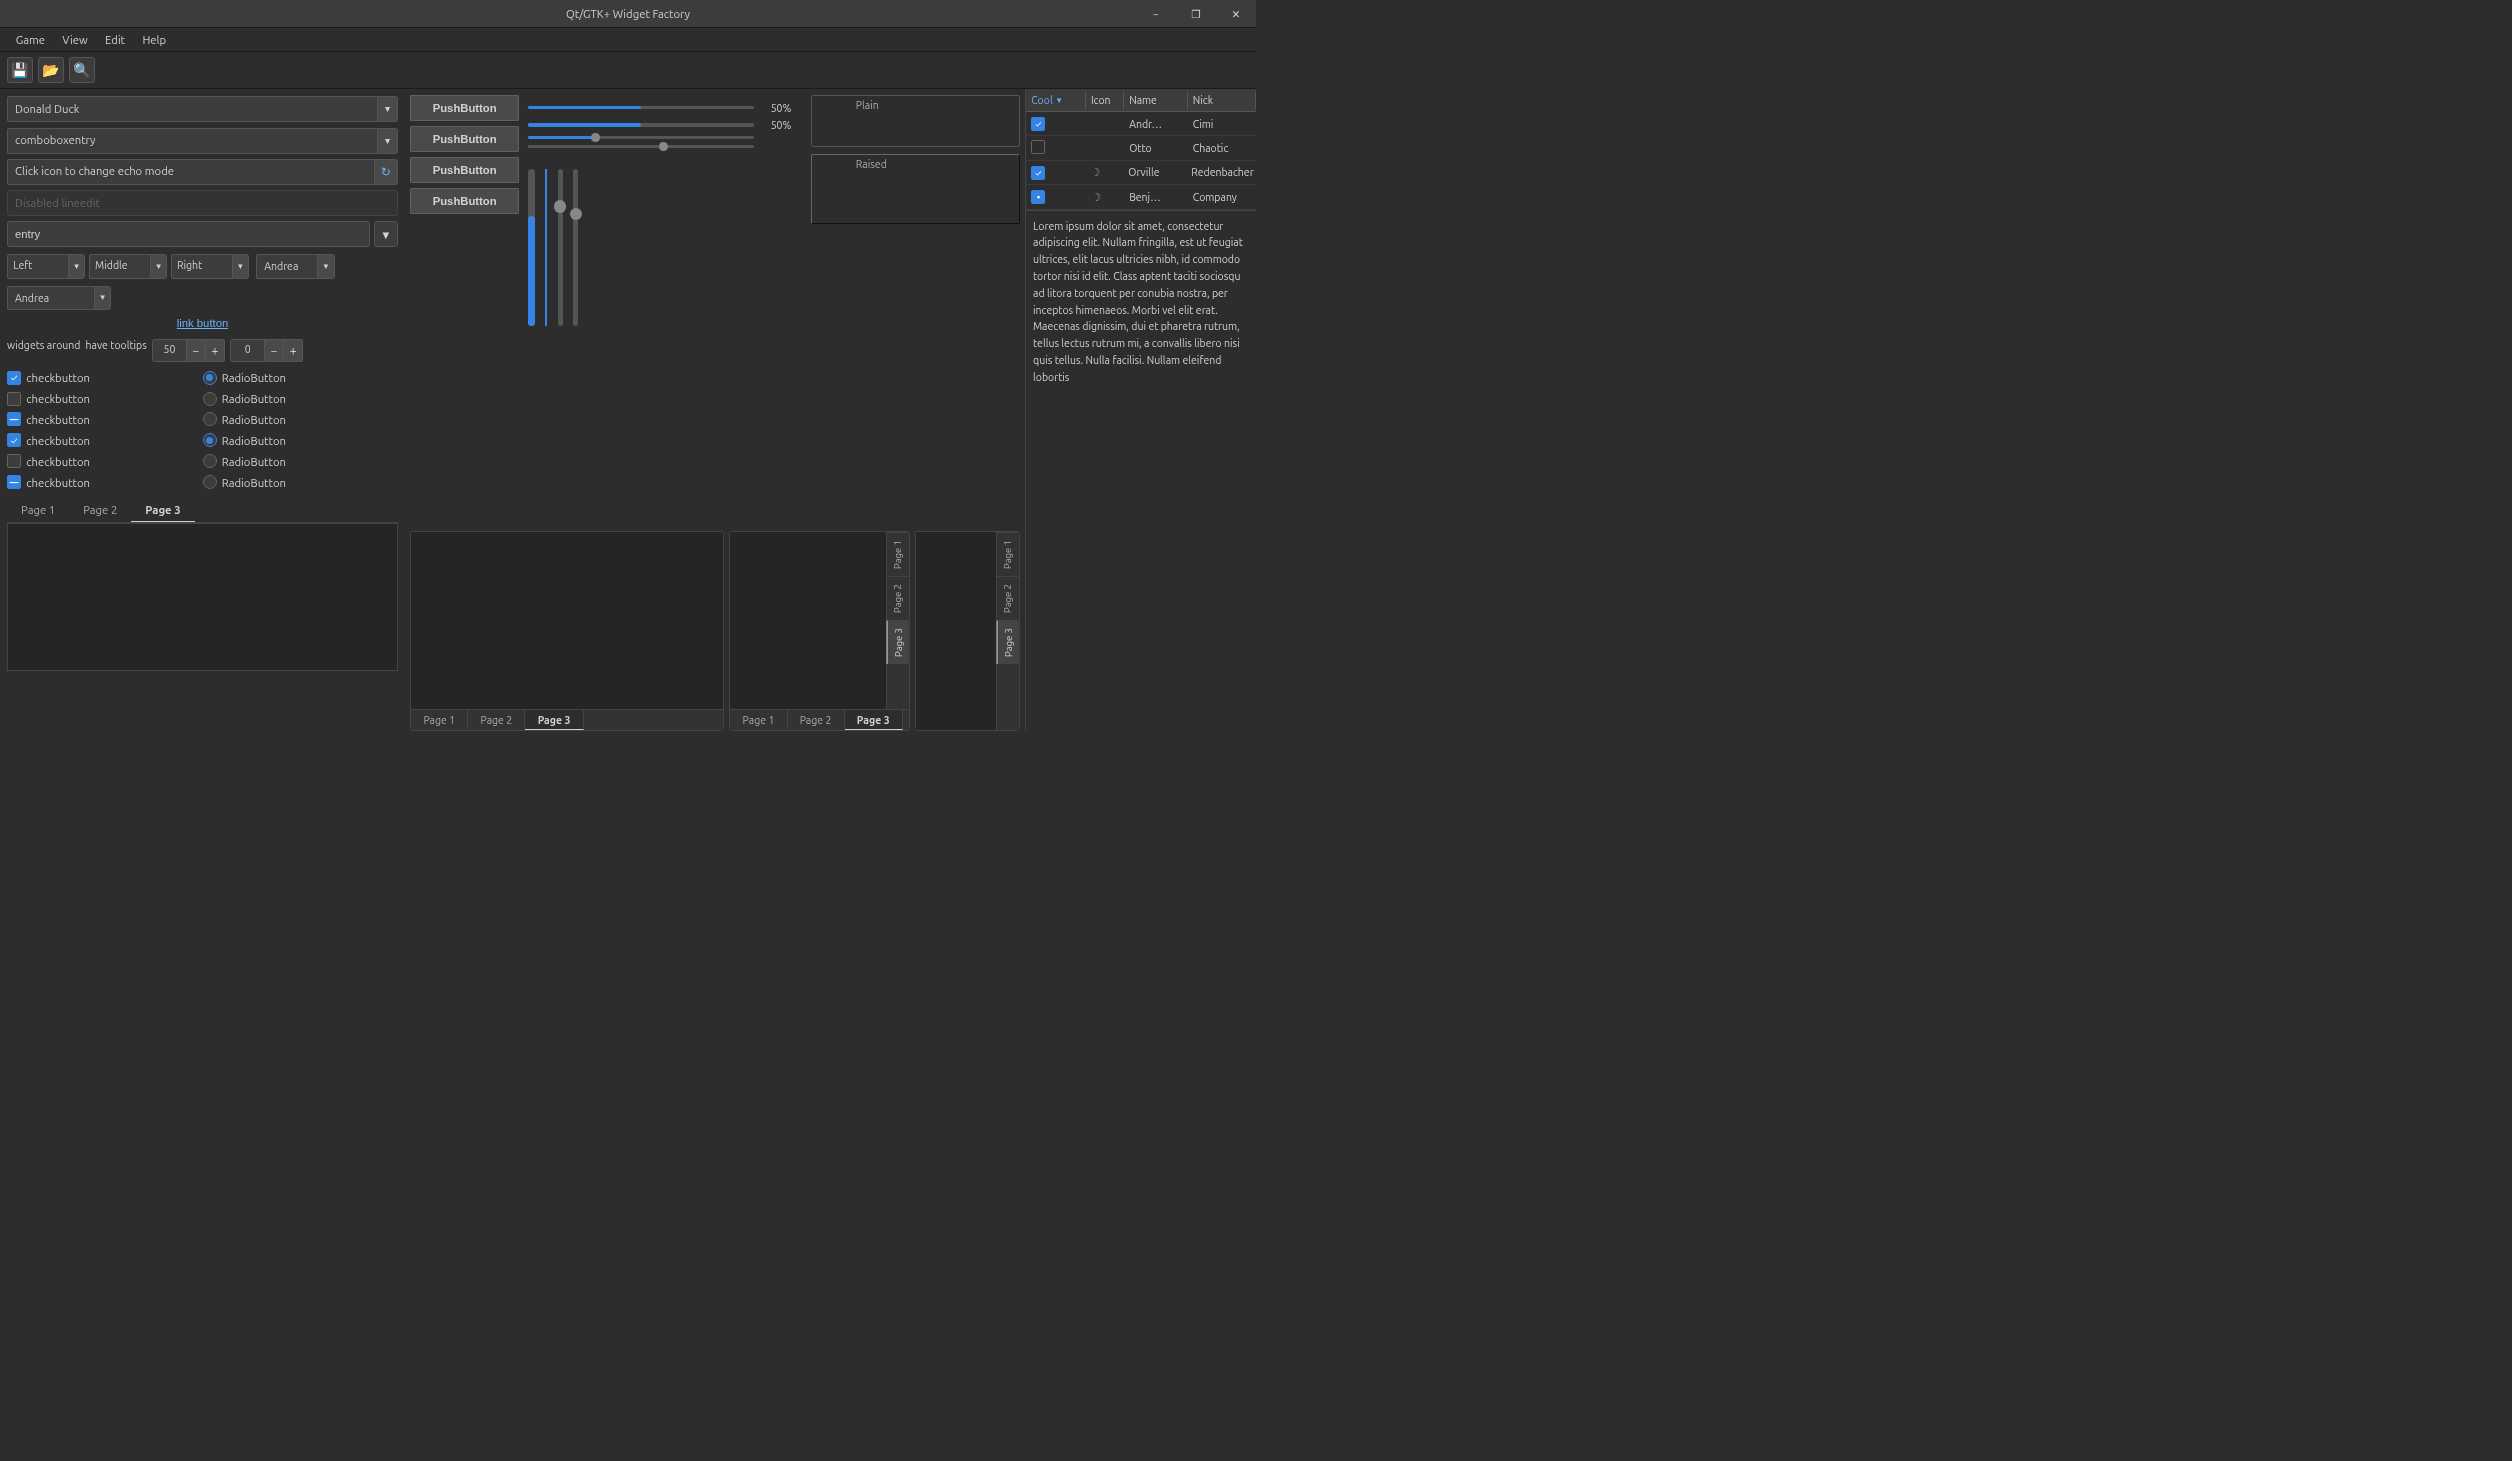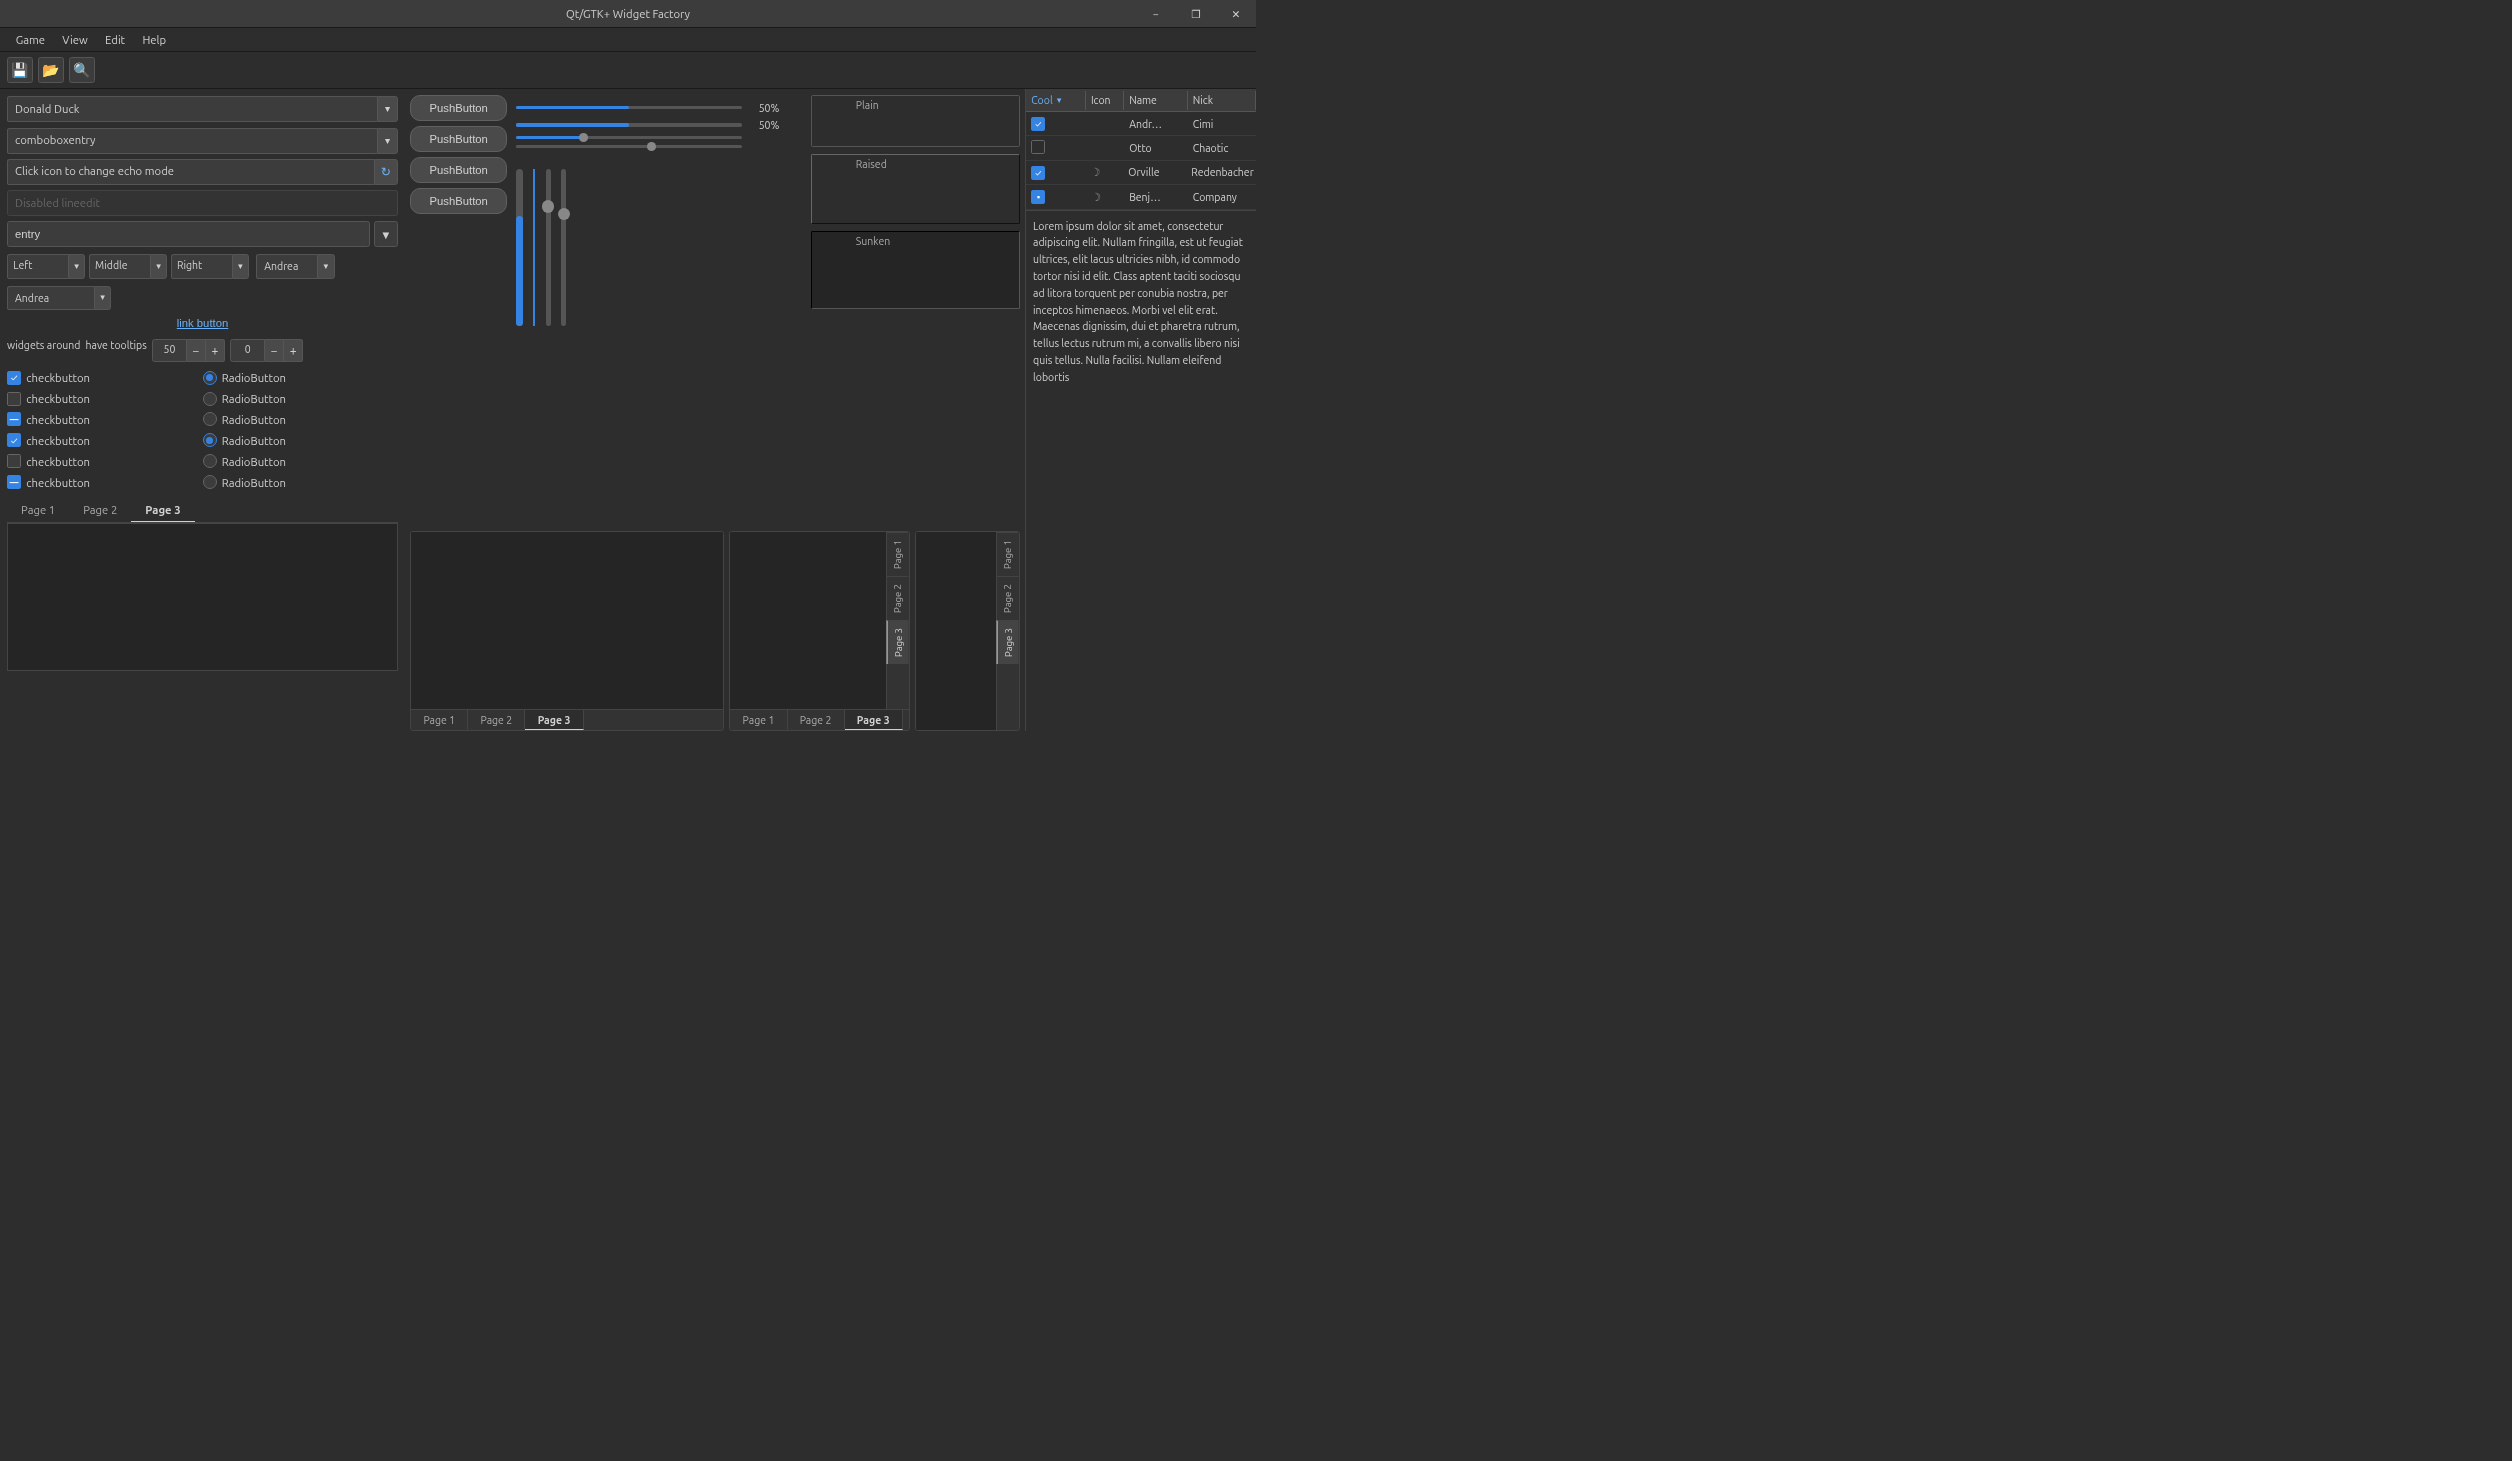--- a/index.html
+++ b/index.html
@@ -363,30 +363,31 @@
       font-size: 11.3px;
     }
     .tab-item.active {
       color: #d0d0d0;
       border-bottom: 1.7px solid #d0d0d0;
       font-weight: bold;
     }
     .push-btn {
       background: #4a4a4a;
       border: 0.9px solid #606060;
-      border-radius: 10px;
+      border-radius: 1px;
       padding: 5.2px 15.7px;
       color: #d0d0d0;
       font-size: 11.3px;
       cursor: pointer;
       height: 26px;
       display: flex;
       align-items: center;
-      width: 97px;
-      justify-content: center;
+      width: 109px;
+      justify-content: center;
+      font-weight: bold;
     }
     .frame-plain {
       border: 0.9px solid #555;
       border-radius: 1.7px;
       height: 52px;
       display: flex;
       align-items: flex-start;
       padding: 3.5px 7px;
     }
     .frame-raised {
@@ -743,23 +744,20 @@
           </div>
         </div>
 
         <div style="display:flex;flex-direction:column;gap:7px;width:209px;margin-left:8.7px;">
           <div class="frame-plain">
             <span class="frame-label">Plain</span>
           </div>
           <div class="frame-raised">
             <span class="frame-label">Raised</span>
           </div>
-          <div class="frame-sunken">
-            <span class="frame-label">Sunken</span>
-          </div>
         </div>
       </div>
 
       <div style="display:flex;gap:5.2px;height:200px;margin-top:5.2px;position:absolute;bottom:0;left:5.2px;right:5.2px;">
 
         <div style="width:314px;border:0.9px solid #444;border-radius:2.6px;overflow:hidden;display:flex;flex-direction:column;">
           <div style="flex:1;background:#252525;"></div>
           <div style="display:flex;border-top:0.9px solid #444;background:#333;">
             <div class="htab-item">Page 1</div>
             <div class="htab-item">Page 2</div>

